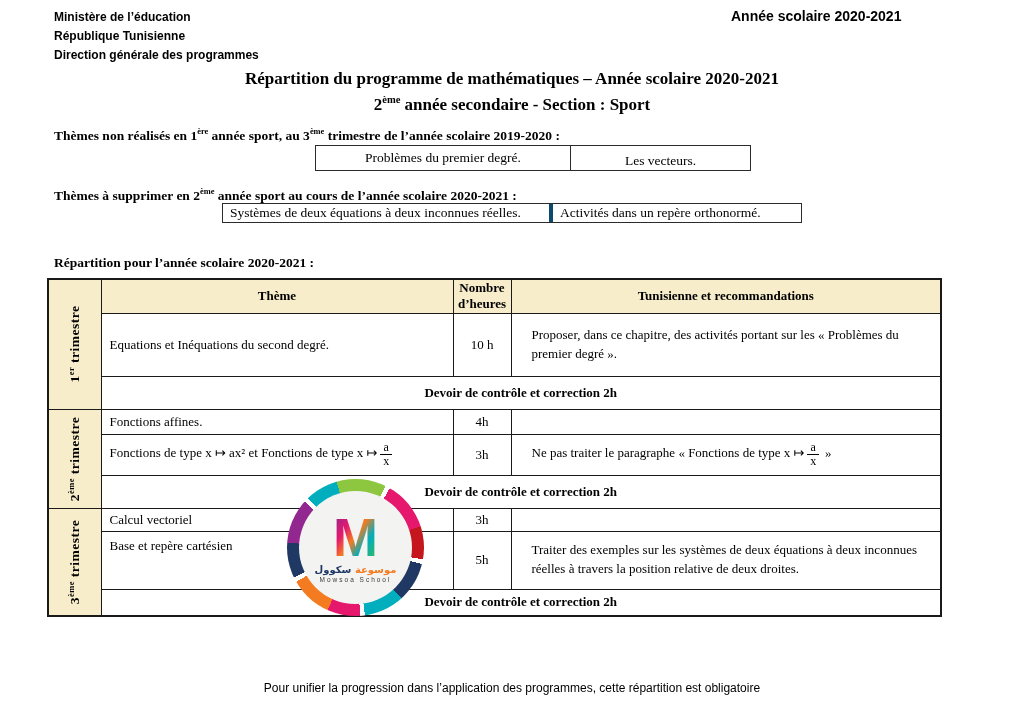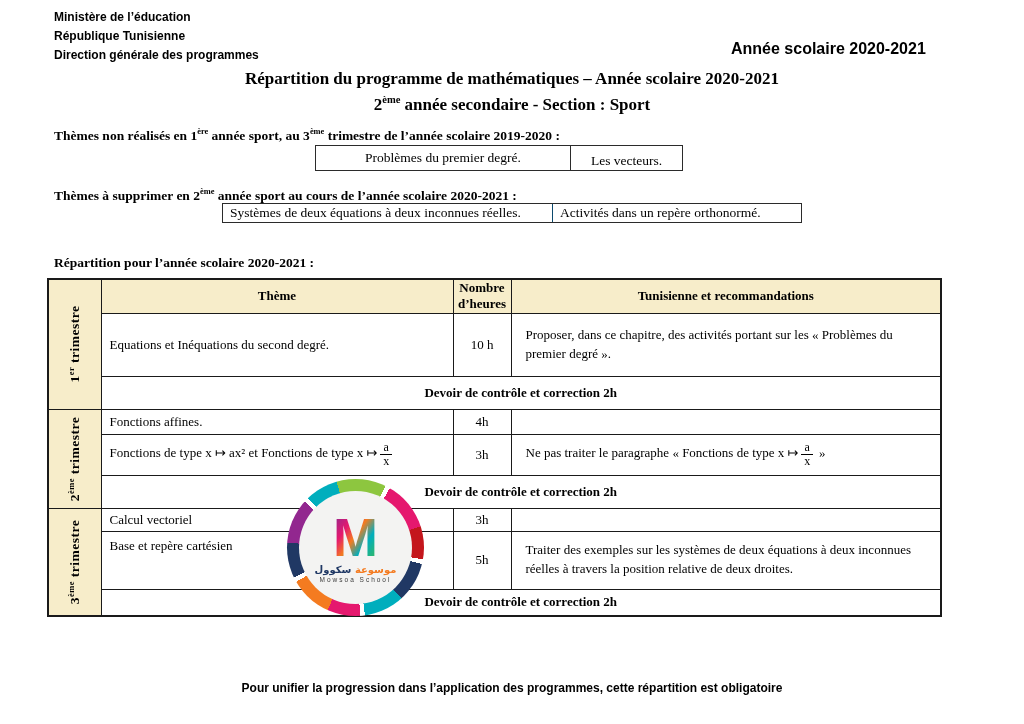--- a/index.html
+++ b/index.html
@@ -9,48 +9,48 @@
     font-family:"Liberation Serif", serif; color:#000; overflow:hidden;
     margin:0 auto;
   }
   
   .hdr-left {
     position:absolute; left:54px; top:8px;
     font-family:"Liberation Sans", sans-serif; font-weight:bold; font-size:12px; line-height:1.6;
   }
   .hdr-right {
     position:absolute; left:731px; top:8px;
-    font-family:"Liberation Sans", sans-serif; font-weight:bold; font-size:16px;margin-top:32px;
+    font-family:"Liberation Sans", sans-serif; font-weight:bold; font-size:14px;
   }
   
   .doc-title {
     position:absolute; left:0; top:66px; width:100%;
     text-align:center; font-weight:bold; font-size:17px; line-height:1.5;
   }
   sup { font-size:0.62em; }
   
   .sec-h { position:absolute; font-weight:bold; font-size:13.5px; }
   .sec1-h { left:54px; top:127px;text-align:right; }
   .sec2-h { left:54px; top:187px; }
   .sec3-h { left:54px; top:255px; }
   
   .mini-table1 {
-    position:absolute; left:315px; top:145px; width:368px; height:26px;
+    position:absolute; left:315px; top:145px; width:436px; height:26px;
     border:1px solid #2b2b2b; display:flex;
   }
   .mini-table1 .c1 { flex:0 0 255px; border-right:1px solid #2b2b2b; }
   .mini-table1 .c2 { flex:1;margin-top:6px; }
   .mini-table1 .cell { display:flex; align-items:center; justify-content:center; font-size:13.5px; }
   .mini-table2 {
     position:absolute; left:222px; top:203px; width:580px;
     border:1px solid #2b2b2b;
   }
   .mini-table2 .row { display:flex; height:18px; }
   .mini-table2 .row + .row { border-top:1px solid #2b2b2b; }
-  .mini-table2 .c1 { flex:0 0 330px; border-right:1px solid #0c4a6e; }
+  .mini-table2 .c1 { flex:0 0 330px; border-right:4px solid #0c4a6e; }
   .mini-table2 .c2 { flex:1; }
   .mini-table2 .cell { display:flex; align-items:center; padding-left:7px; font-size:13.5px; }
   
   table.main {
     position:absolute; left:47px; top:278px; width:893px;
     border-collapse:collapse; table-layout:fixed;
   }
   table.main col.c-trim { width:53px; }
   table.main col.c-theme { width:352px; }
   table.main col.c-hours { width:58px; }
@@ -63,21 +63,21 @@
     background:#f7edca; font-weight:bold; text-align:center; font-size:13px; line-height:1.25;
   }
   td.trim { background:#f7edca; position:relative; }
   .trim-label {
     position:absolute; left:50%; top:50%;
     transform:translate(-50%,-50%) rotate(-90deg);
     white-space:nowrap; font-weight:bold; font-size:13.5px; letter-spacing:0.5px;
   }
   td.theme { text-align:left; padding:3px 8px; }
   td.hours { text-align:center; }
-  td.rem { text-align:left; padding:3px 14px; line-height:1.45; }
+  td.rem { text-align:left; padding:3px 20px; line-height:1.45; }
   td.devoir { text-align:center; font-weight:bold; font-size:13.5px; }
   tr.hdr   { height:34px; }
   tr.r-t1  { height:63px; }
   tr.dev1  { height:33px; }
   tr.r-t2a { height:25px; }
   tr.r-t2b { height:41px;margin-left:20px; }
   tr.dev2  { height:33px; }
   tr.r-t3a { height:20px; }
   tr.r-t3b { height:58px; }
   tr.dev3  { height:27px; }
@@ -112,21 +112,21 @@
     font-size:10px; font-weight:bold; color:#1f3864; margin-top:1px;
   }
   .wm-arabic .ar-accent { color:#f47b20; }
   .wm-latin {
     font-family:"Liberation Sans", sans-serif; font-size:6.5px; letter-spacing:2px;
     color:#3c3c3c; margin-top:1px;
   }
   
   .footer {
     position:absolute; left:0; top:681px; width:100%; text-align:center;
-    font-family:"Liberation Sans", sans-serif; font-weight:bold; font-size:12px;
+    font-family:"Liberation Sans", sans-serif; font-weight:normal; font-size:12px;
   }
 </style>
 </head>
 <body>
 
 <div class="page">
 
   <div class="hdr-left">
     <div>Ministère de l’éducation</div>
     <div>République Tunisienne</div>

